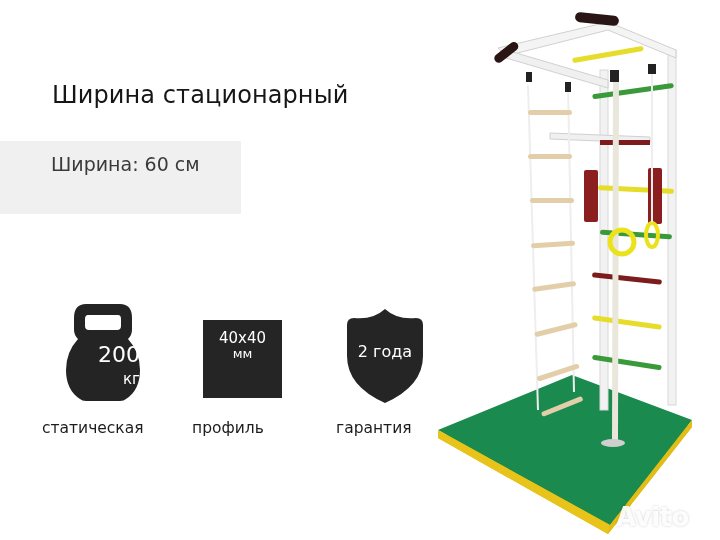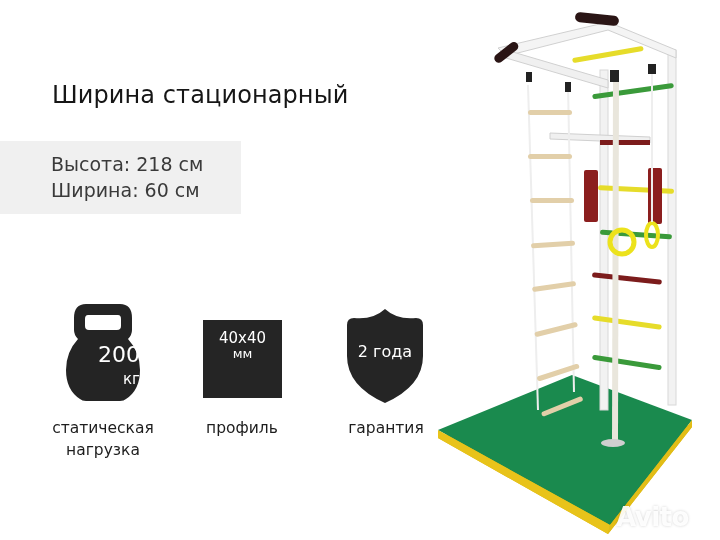--- a/index.html
+++ b/index.html
@@ -10,21 +10,21 @@
       position: absolute; left: 52px; top: 81px;
       font-size: 24px; font-weight: normal; letter-spacing: 0.1px; color: #161616;
       white-space: nowrap;
     }
     .spec-box {
       position: absolute; left: 0; top: 141px; width: 241px; height: 73px;
       background: #f0f0f0; padding: 10px 0 0 51px;
     }
     .spec-line { font-size: 19px; line-height: 26px; color: #3a3a3a; white-space: nowrap; }
 
-    .feature { position: absolute; text-align: center; }
+    .feature { position: absolute; text-align: left; }
     .feature-label { font-size: 15.5px; line-height: 22px; color: #1d1d1d; }
 
     .kettle { position: absolute; left: 66px; top: 302px; width: 74px; height: 100px; }
     .kettle-text {
       position: absolute; left: 66px; width: 74px; text-align: right; color: #fff;
     }
     .square {
       position: absolute; left: 203px; top: 320px; width: 79px; height: 78px;
       background: #252525; color: #fff; text-align: center;
     }
@@ -40,21 +40,20 @@
       color: rgba(255,255,255,0.92); text-shadow: 0 0 3px rgba(0,0,0,0.18);
       letter-spacing: -0.5px;
     }
   </style>
 </head>
 <body>
 
 <div class="title">Ширина стационарный</div>
 
 <div class="spec-box">
-  <div class="spec-line">Высота: 218 см</div>
   <div class="spec-line">Ширина: 60 см</div>
 </div>
 
 <svg class="kettle" viewBox="0 0 74 100">
   <path d="M20 2 H54 Q66 2 66 16 V28 Q66 33 62 37 Q74 50 74 68 Q74 88 60 97 Q58 99 54 99 H20 Q16 99 14 97 Q0 88 0 68 Q0 50 12 37 Q8 33 8 28 V16 Q8 2 20 2 Z M22 13 Q19 13 19 17 V24 Q19 28 23 28 H51 Q55 28 55 24 V17 Q55 13 52 13 Z" fill="#242424" fill-rule="evenodd"></path>
 </svg>
 <div class="kettle-text" style="top:342px;font-size:22px;">200</div>
 <div class="kettle-text" style="top:370px;font-size:15px;">кг</div>
 
 <div class="square">
@@ -62,21 +61,20 @@
   <div style="font-size:13px;line-height:14px;">мм</div>
 </div>
 
 <svg class="shield" viewBox="0 0 80 96">
   <path d="M40 1 Q52 12 71 10 Q78 10 78 17 V48 Q78 78 40 95 Q2 78 2 48 V17 Q2 10 9 10 Q28 12 40 1 Z" fill="#252525"></path>
 </svg>
 <div class="shield-text">2 года</div>
 
 <div class="feature" style="left:42px;top:417px;width:122px;">
   <div class="feature-label">статическая</div>
-  <div class="feature-label">нагрузка</div>
 </div>
 <div class="feature" style="left:192px;top:417px;width:100px;">
   <div class="feature-label">профиль</div>
 </div>
 <div class="feature" style="left:336px;top:417px;width:100px;">
   <div class="feature-label">гарантия</div>
 </div>
 
 <svg class="product" viewBox="0 0 300 540">
 

